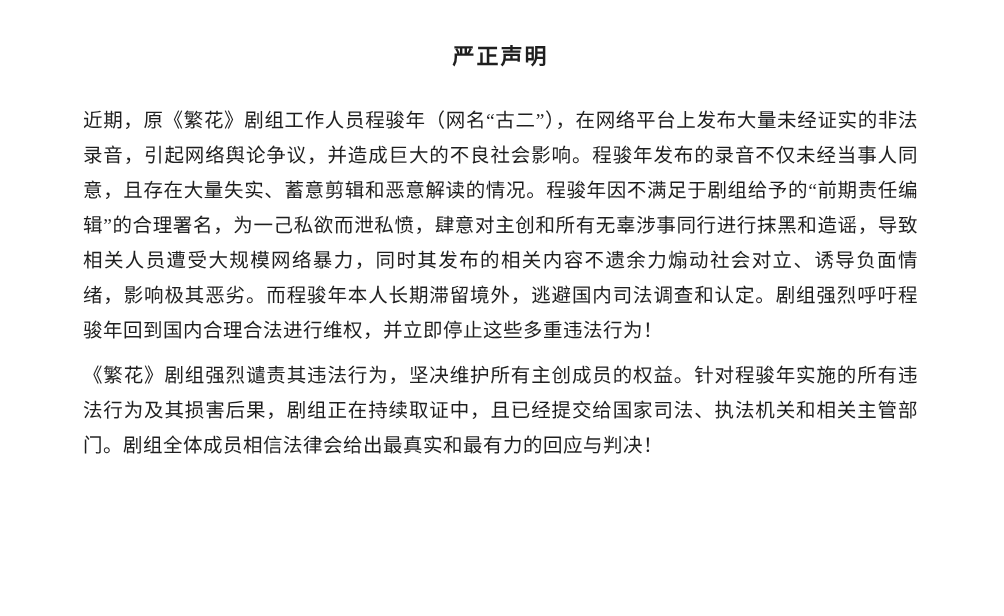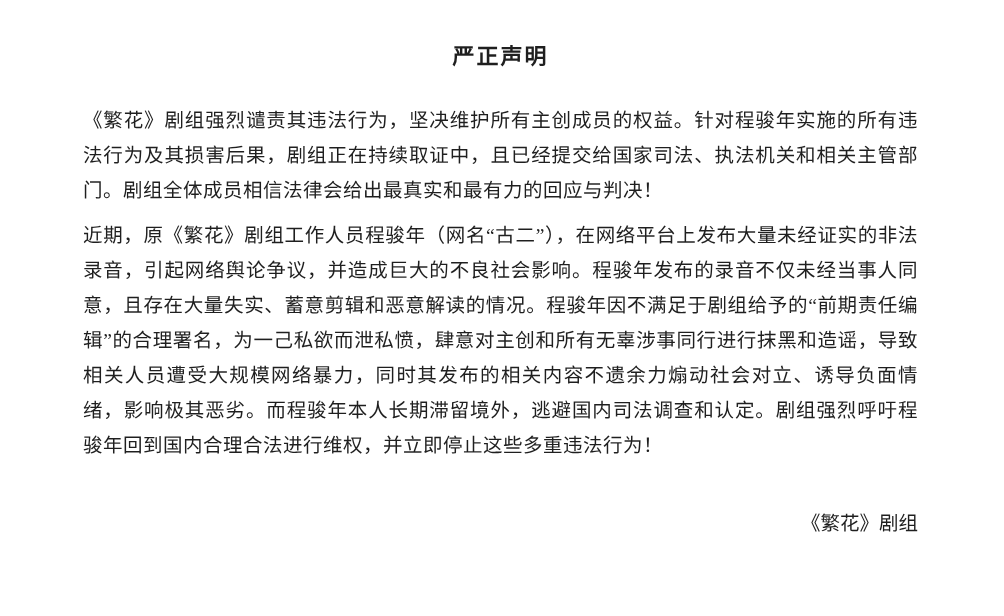--- a/index.html
+++ b/index.html
@@ -47,20 +47,19 @@
     margin: 0;
   }
 </style>
 </head>
 <body>
 
 <div class="page">
   <h1 class="doc-title">严正声明</h1>
 
   <div class="doc-body">
+    <p>近期，原《繁花》剧组工作人员程骏年（网名“古二”），在网络平台上发布大量未经证实的非法录音，引起网络舆论争议，并造成巨大的不良社会影响。程骏年发布的录音不仅未经当事人同意，且存在大量失实、蓄意剪辑和恶意解读的情况。程骏年因不满足于剧组给予的“前期责任编辑”的合理署名，为一己私欲而泄私愤，肆意对主创和所有无辜涉事同行进行抹黑和造谣，导致相关人员遭受大规模网络暴力，同时其发布的相关内容不遗余力煽动社会对立、诱导负面情绪，影响极其恶劣。而程骏年本人长期滞留境外，逃避国内司法调查和认定。剧组强烈呼吁程骏年回到国内合理合法进行维权，并立即停止这些多重违法行为！</p>
     <p>《繁花》剧组强烈谴责其违法行为，坚决维护所有主创成员的权益。针对程骏年实施的所有违法行为及其损害后果，剧组正在持续取证中，且已经提交给国家司法、执法机关和相关主管部门。剧组全体成员相信法律会给出最真实和最有力的回应与判决！</p>
-    <p>近期，原《繁花》剧组工作人员程骏年（网名“古二”），在网络平台上发布大量未经证实的非法录音，引起网络舆论争议，并造成巨大的不良社会影响。程骏年发布的录音不仅未经当事人同意，且存在大量失实、蓄意剪辑和恶意解读的情况。程骏年因不满足于剧组给予的“前期责任编辑”的合理署名，为一己私欲而泄私愤，肆意对主创和所有无辜涉事同行进行抹黑和造谣，导致相关人员遭受大规模网络暴力，同时其发布的相关内容不遗余力煽动社会对立、诱导负面情绪，影响极其恶劣。而程骏年本人长期滞留境外，逃避国内司法调查和认定。剧组强烈呼吁程骏年回到国内合理合法进行维权，并立即停止这些多重违法行为！</p>
   </div>
 
   <div class="sign-block">
-    <div>《繁花》剧组</div>
   </div>
 </div>
 
 </body></html>

